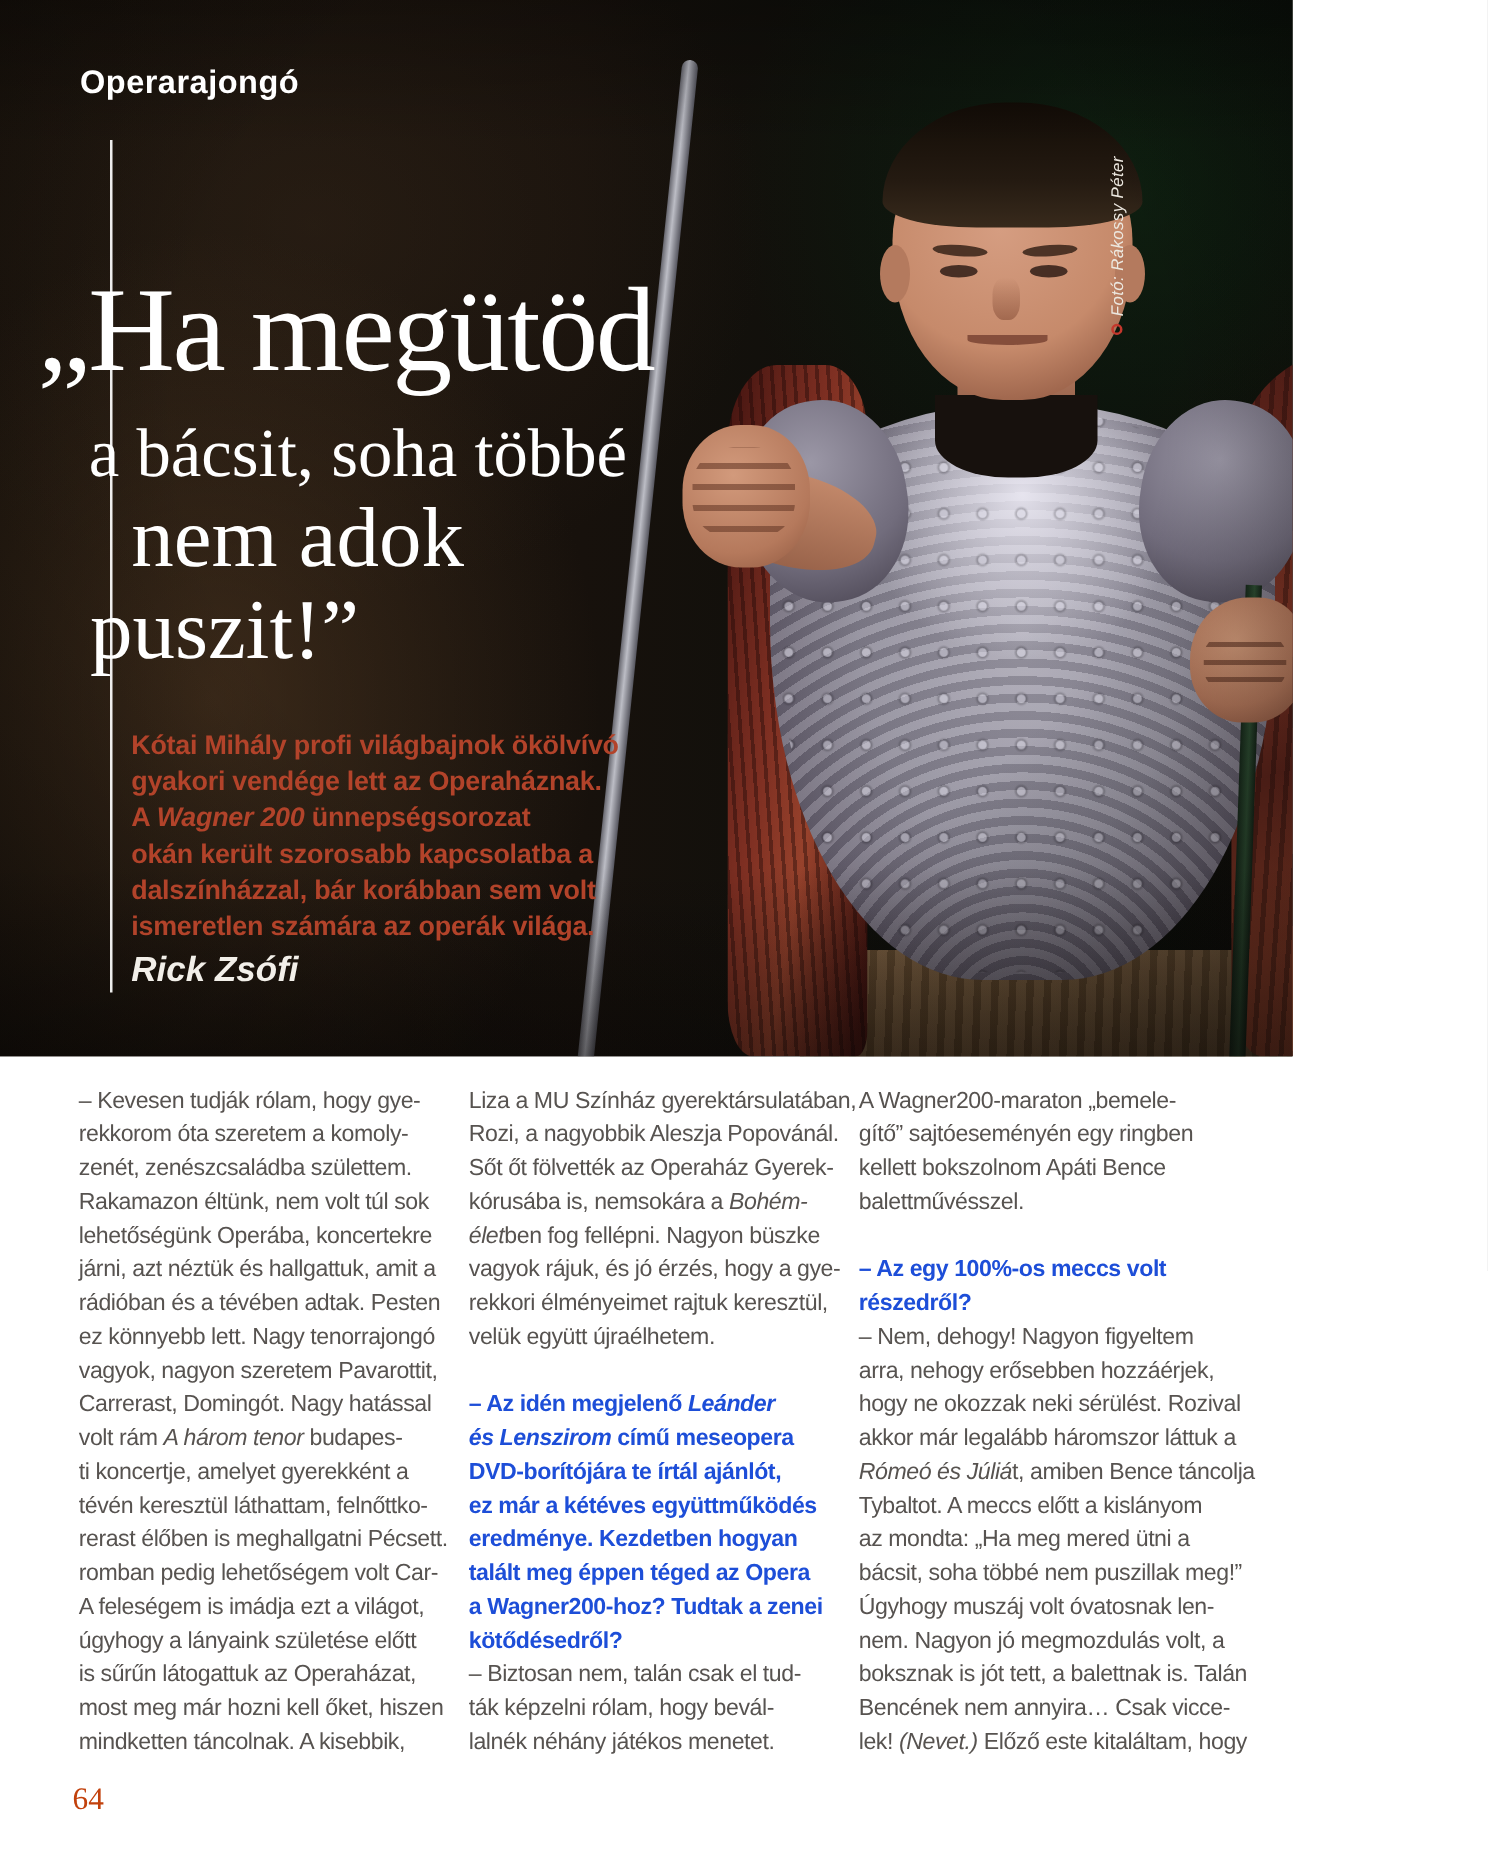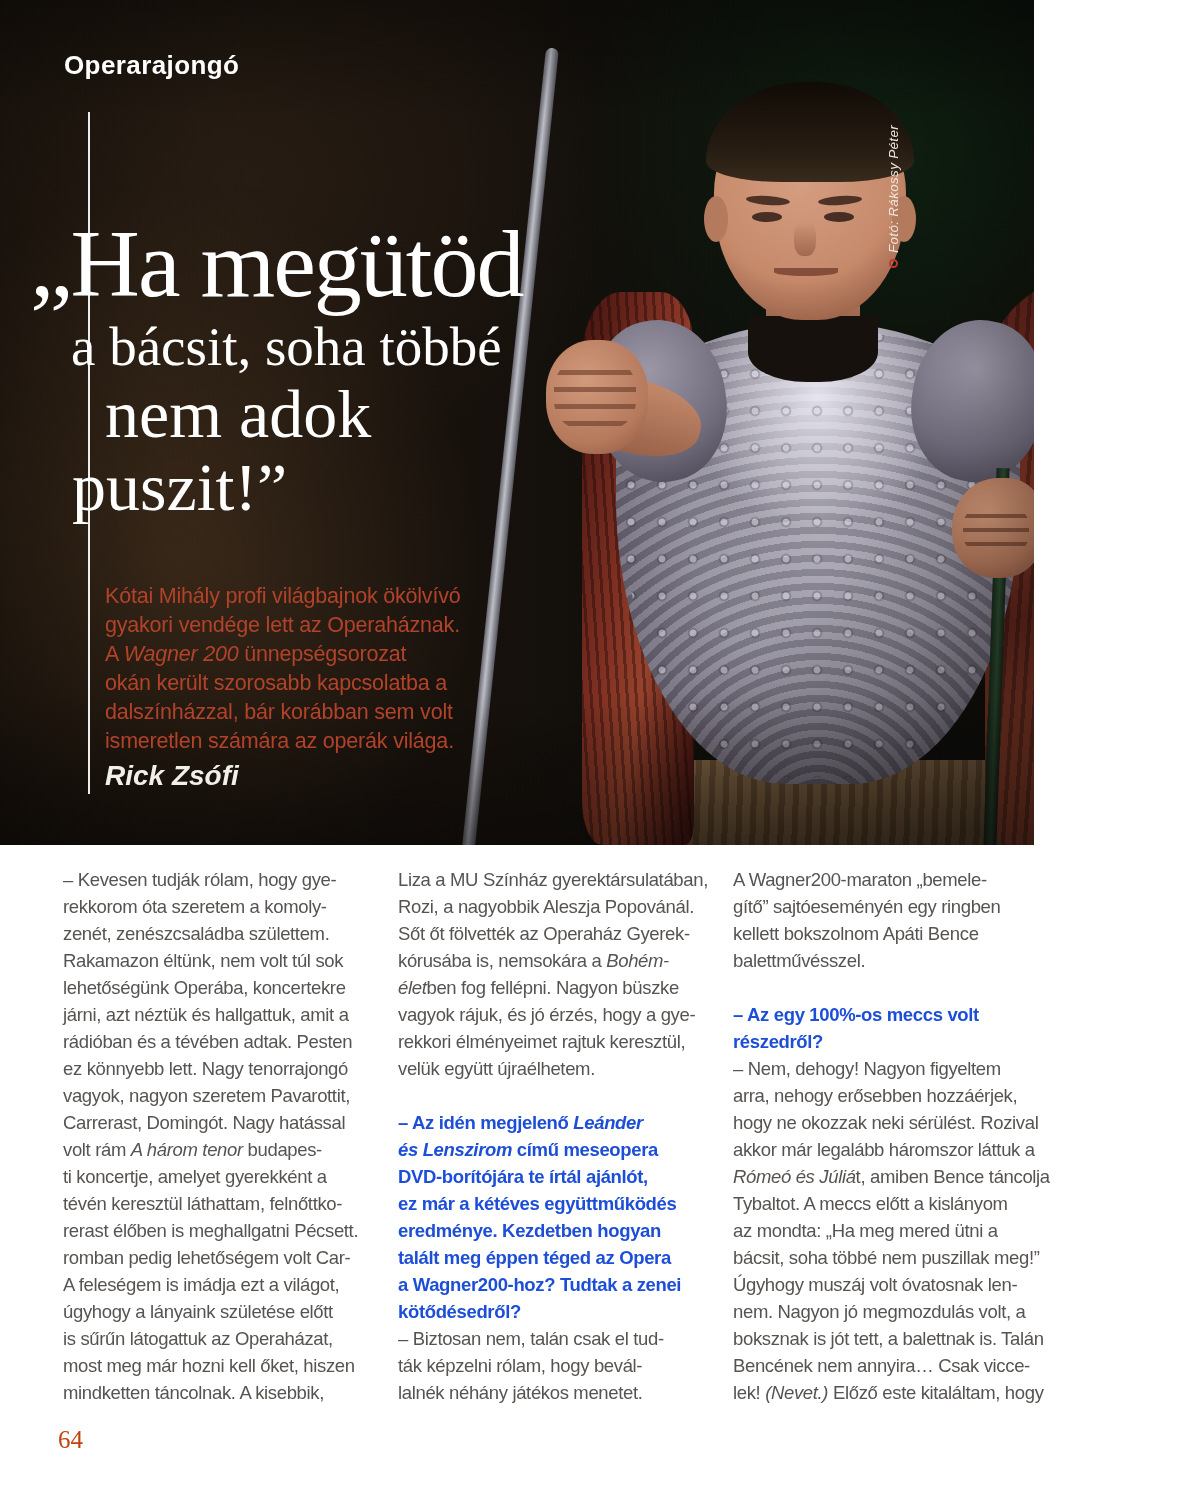--- a/index.html
+++ b/index.html
@@ -92,36 +92,36 @@
       background:
       radial-gradient(ellipse at 52% 38%, rgba(0,0,0,0) 52%, rgba(5,4,3,.5) 100%),
       linear-gradient(180deg, rgba(0,0,0,.28) 0%, rgba(0,0,0,0) 14%, rgba(0,0,0,0) 82%, rgba(8,6,5,.38) 100%); }
 
   
   .kicker { left:64px; top:50px; font-size:26px; font-weight:600; color:#ffffff; letter-spacing:.4px; }
   .vrule { left:88px; top:112px; width:2px; height:682px; background:rgba(255,255,255,.92); }
   .title { left:30px; top:212px; color:#ffffff; font-family:"Liberation Serif", serif; }
   .title div { white-space:nowrap; }
   .t1 { font-size:96px; line-height:104px; letter-spacing:-2px; }
-  .t2 { font-size:55px; line-height:62px; margin-left:41px; }
+  .t2 { font-size:55px; line-height:62px; margin-left:41px;margin-top:16px; }
   .t3 { font-size:68px; line-height:73px; margin-left:75px; }
   .t4 { font-size:68px; line-height:73px; margin-left:42px; }
-  .lead { left:105px; top:582px; width:430px; font-size:21.5px; font-weight:400;
+  .lead { left:105px; top:582px; width:430px; font-size:21.5px; font-weight:700;
       line-height:29px; letter-spacing:-.2px; color:#b2432a; }
   .lead .tline { white-space:nowrap; height:29px; }
   .byline { left:105px; top:760px; font-size:28px; font-style:italic; font-weight:700; color:#f2efe9; }
   .credit { position:absolute; right:133px; top:98px; height:170px;
       writing-mode:vertical-rl; transform:rotate(180deg);
       display:flex; align-items:center; color:#ece8e0;
       font-size:13.5px; font-style:italic; letter-spacing:.3px; }
   .credit-ring { width:9px; height:9px; border:2.5px solid #c4372c; border-radius:50%;
       display:inline-block; margin-bottom:6px; }
 
   
-  .columns { position:absolute; left:63px; top:866px; display:flex; gap:23px; }
+  .columns { position:absolute; left:63px; top:866px; display:flex; }
   .col { width:312px; font-size:18.5px; line-height:27px; letter-spacing:-.35px; color:#575350; }
   .tline { height:27px; white-space:nowrap; }
   .tline.bold, .bd { font-weight:700; color:#1d4ed8; }
   .it { font-style:italic; }
   .page-number { position:absolute; left:58px; top:1426px; font-family:"Liberation Serif", serif;
       font-size:25px; color:#c2410c; }
 </style>
 </head>
 <body>
 

